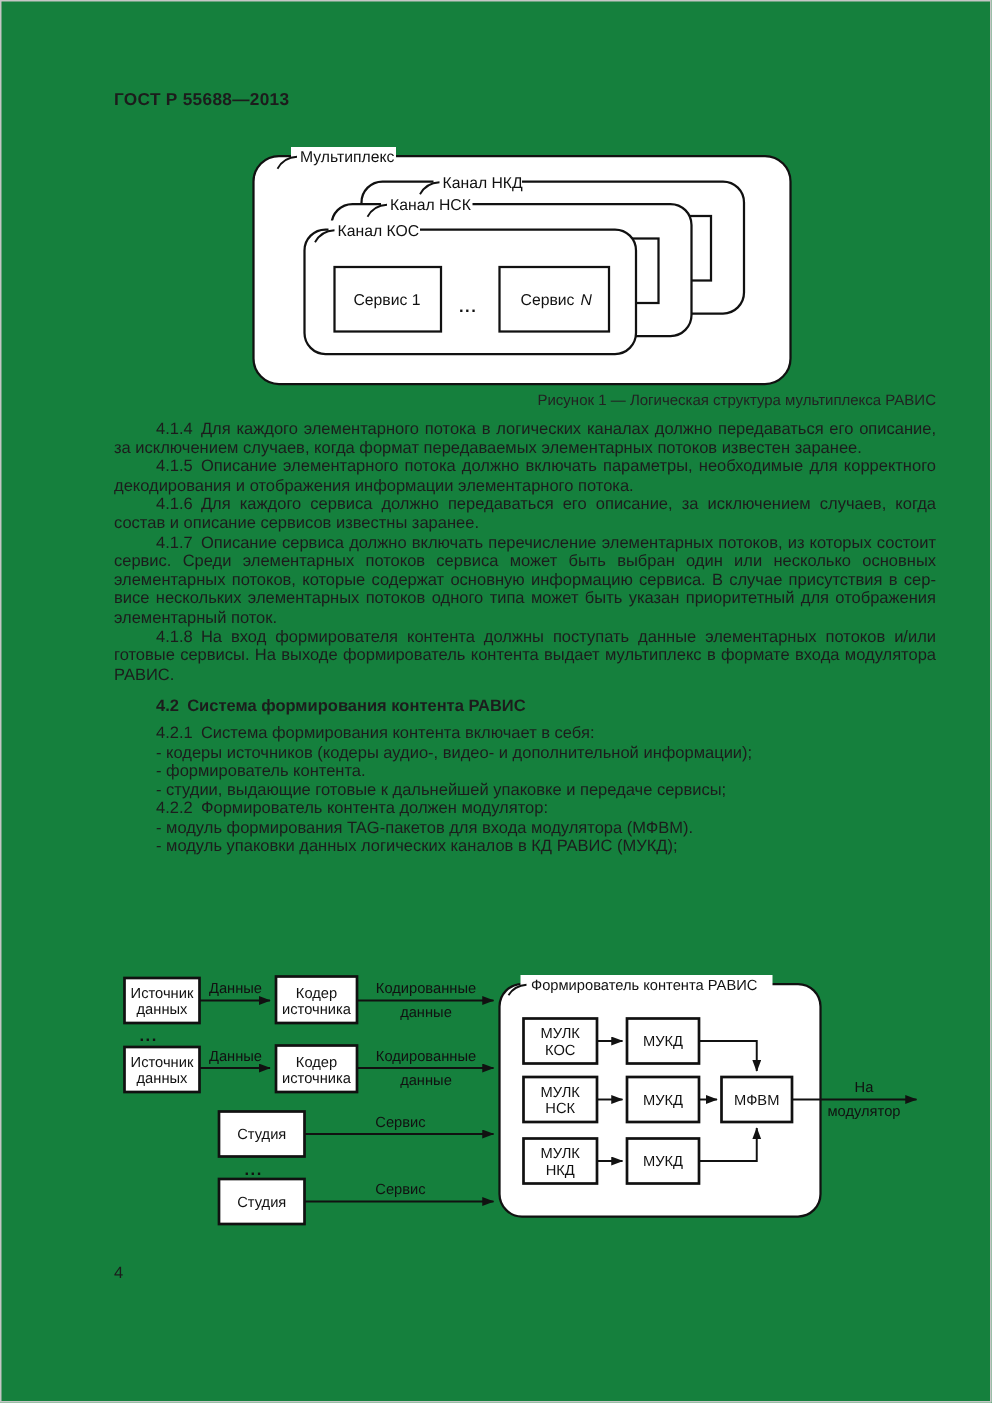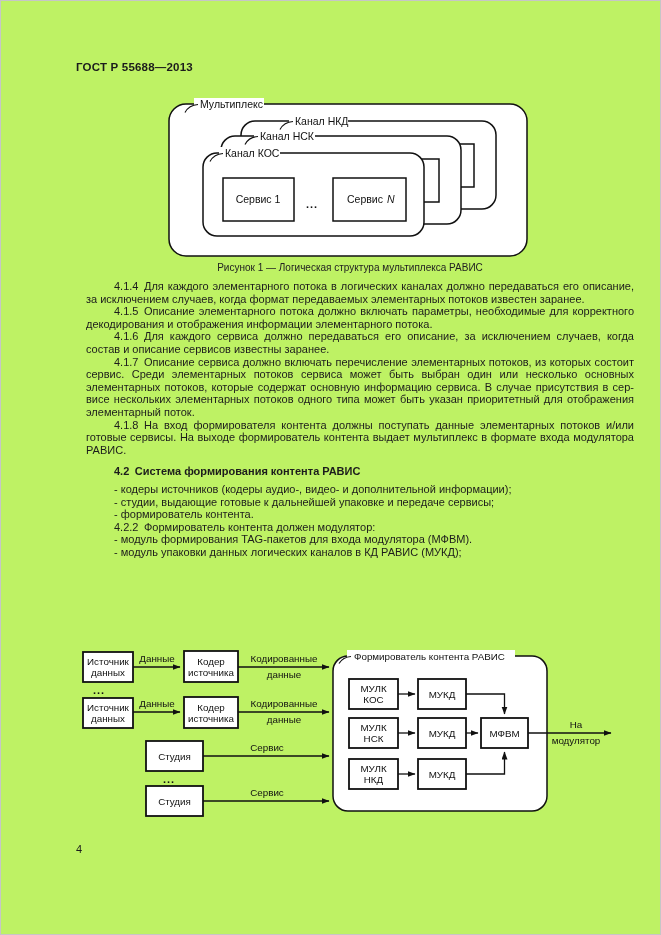--- a/index.html
+++ b/index.html
@@ -1,20 +1,20 @@
 <!DOCTYPE html>
 <html><head>
 <meta charset="utf-8">
 <style>
   html,body{margin:0;padding:0;background:#e8e8e8;}
   .page{
     position:relative;
     width:661px;height:935px;
     margin:0 auto;
-    background:#bef264;
+    background:#15803d;
     border:1px solid #c6c6c6;
     box-sizing:border-box;
     font-family:"Liberation Sans","DejaVu Sans",sans-serif;
     color:#1c1c1c;
     overflow:hidden;
   }
   .doc-header{
     position:absolute;left:75px;top:60px;
     font-size:11.5px;font-weight:bold;letter-spacing:.2px;
   }
@@ -25,24 +25,24 @@
   .fig .gap{fill:#ffffff;stroke:none;}
   .fig .ln{fill:none;stroke:#111;stroke-width:1.3;}
   .fig .hook{fill:none;stroke:#111;stroke-width:1.2;}
   .fig text{fill:#111;}
   .f1t{font-size:10.5px;}
   .f2t{font-size:9.8px;}
   .dots{font-size:11px;font-weight:bold;letter-spacing:1px;}
   .ital{font-style:italic;}
   .caption{
     position:absolute;left:75px;width:548px;
-    text-align:center;font-size:10px;color:#222;
+    text-align:right;font-size:10px;color:#222;
   }
   .bodytext{
-    position:absolute;left:85px;top:279px;width:548px;
+    position:absolute;left:75px;top:279px;width:548px;
     font-size:11px;line-height:12.6px;
     text-align:justify;
     hyphens:manual;-webkit-hyphens:manual;
   }
   .bodytext p{margin:0;text-indent:28px;}
   .bodytext p.h42{font-weight:bold;margin:9px 0 5px 0;}
   .pagenum{position:absolute;left:75px;top:842px;font-size:11px;}
 </style>
 </head>
 <body>
@@ -88,23 +88,24 @@
 
   <div class="caption" style="top:261px;">Рисунок 1 — Логическая структура мультиплекса РАВИС</div>
 
   <div class="bodytext">
     <p>4.1.4 Для каждого элементарного потока в логических каналах должно передаваться его опи­сание, за исключением случаев, когда формат передаваемых элементарных потоков известен заранее.</p>
     <p>4.1.5 Описание элементарного потока должно включать параметры, необходимые для корректно­го декодирования и отображения информации элементарного потока.</p>
     <p>4.1.6 Для каждого сервиса должно передаваться его описание, за исключением случаев, когда состав и описание сервисов известны заранее.</p>
     <p>4.1.7 Описание сервиса должно включать перечисление элементарных потоков, из которых со­стоит сервис. Среди элементарных потоков сервиса может быть выбран один или несколько основ­ных элементарных потоков, которые содержат основную информацию сервиса. В случае присутствия в сер­висе нескольких элементарных потоков одного типа может быть указан приоритетный для отображе­ния элементарный поток.</p>
     <p>4.1.8 На вход формирователя контента должны поступать данные элементарных потоков и/или готовые сервисы. На выходе формирователь контента выдает мультиплекс в формате входа модуля­тора РАВИС.</p>
     <p class="h42">4.2 Система формирования контента РАВИС</p>
+    <p>4.2.1 Система формирования контента включает в себя:</p>
     <p>- кодеры источников (кодеры аудио-, видео- и дополнительной информации);</p>
+    <p>- формирователь контента.</p>
     <p>- студии, выдающие готовые к дальнейшей упаковке и передаче сервисы;</p>
-    <p>- формирователь контента.</p>
     <p>4.2.2 Формирователь контента должен модулятор:</p>
     <p>- модуль формирования TAG-пакетов для входа модулятора (МФВМ).</p>
     <p>- модуль упаковки данных логических каналов в КД РАВИС (МУКД);</p>
   </div>
 
   <svg class="fig" style="left:70px;top:645px;" width="550" height="176" viewBox="0 0 550 176">
     <defs>
       <marker id="ah" markerUnits="userSpaceOnUse" markerWidth="9" markerHeight="7" refX="7.5" refY="3" orient="auto">
         <polygon points="0 0, 8 3, 0 6" fill="#111"></polygon>
       </marker>

